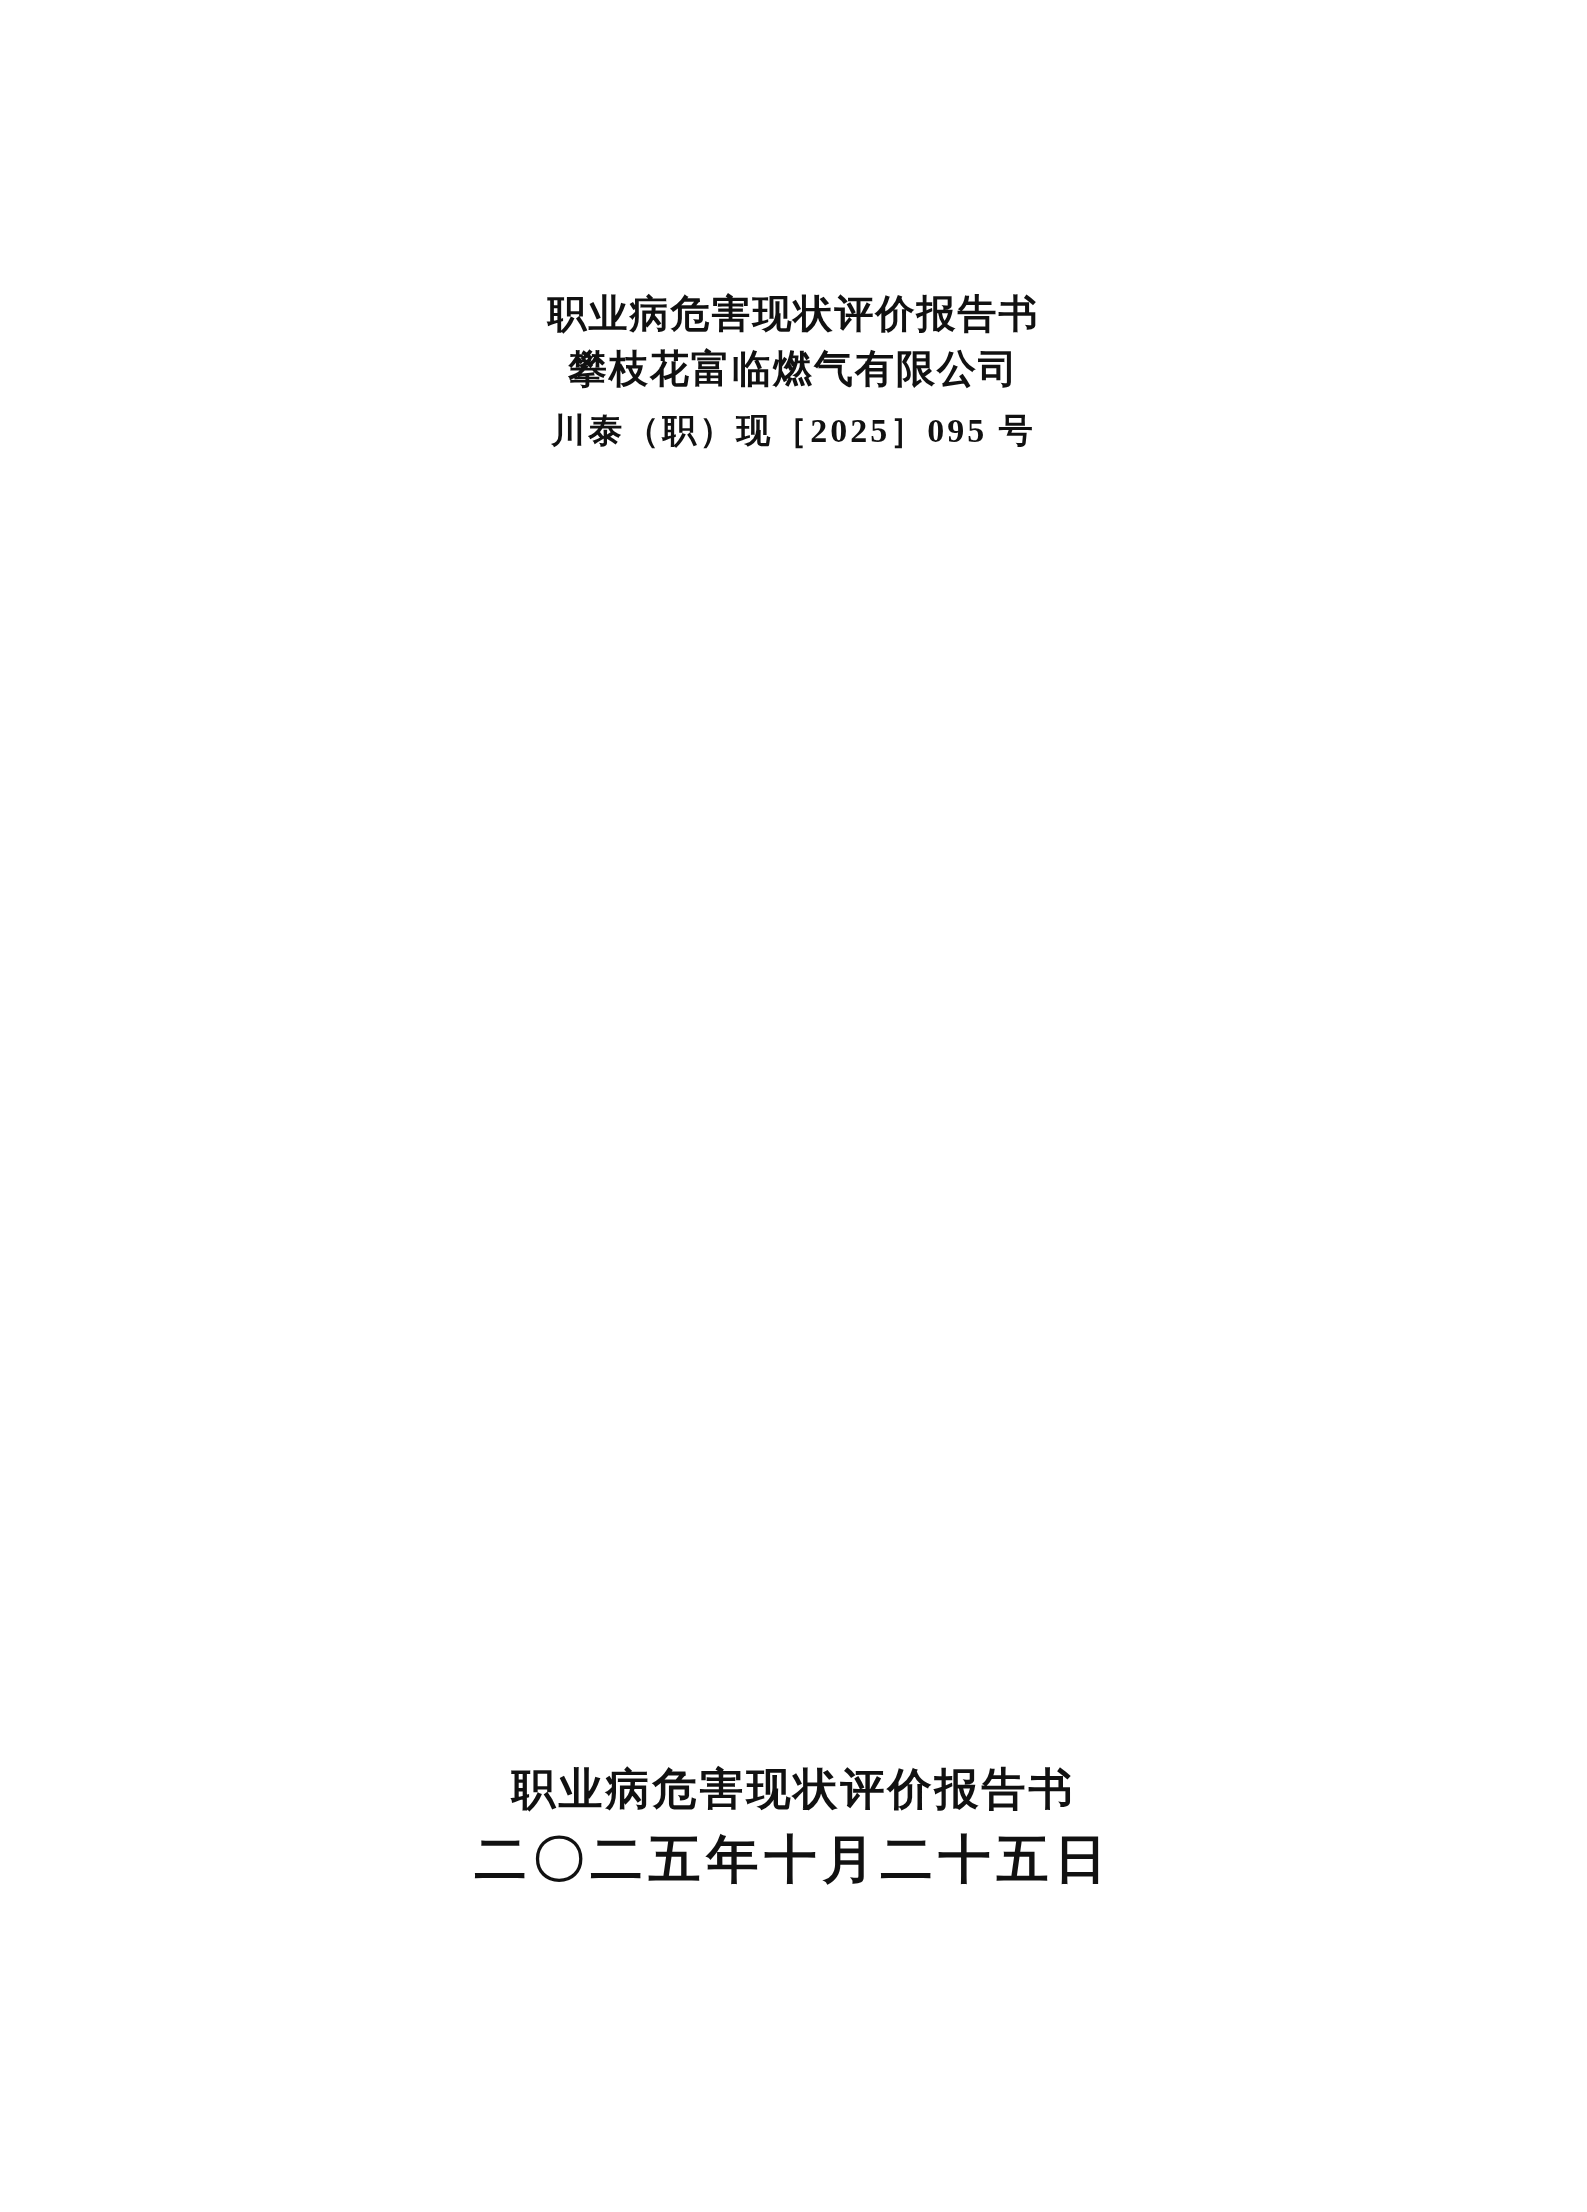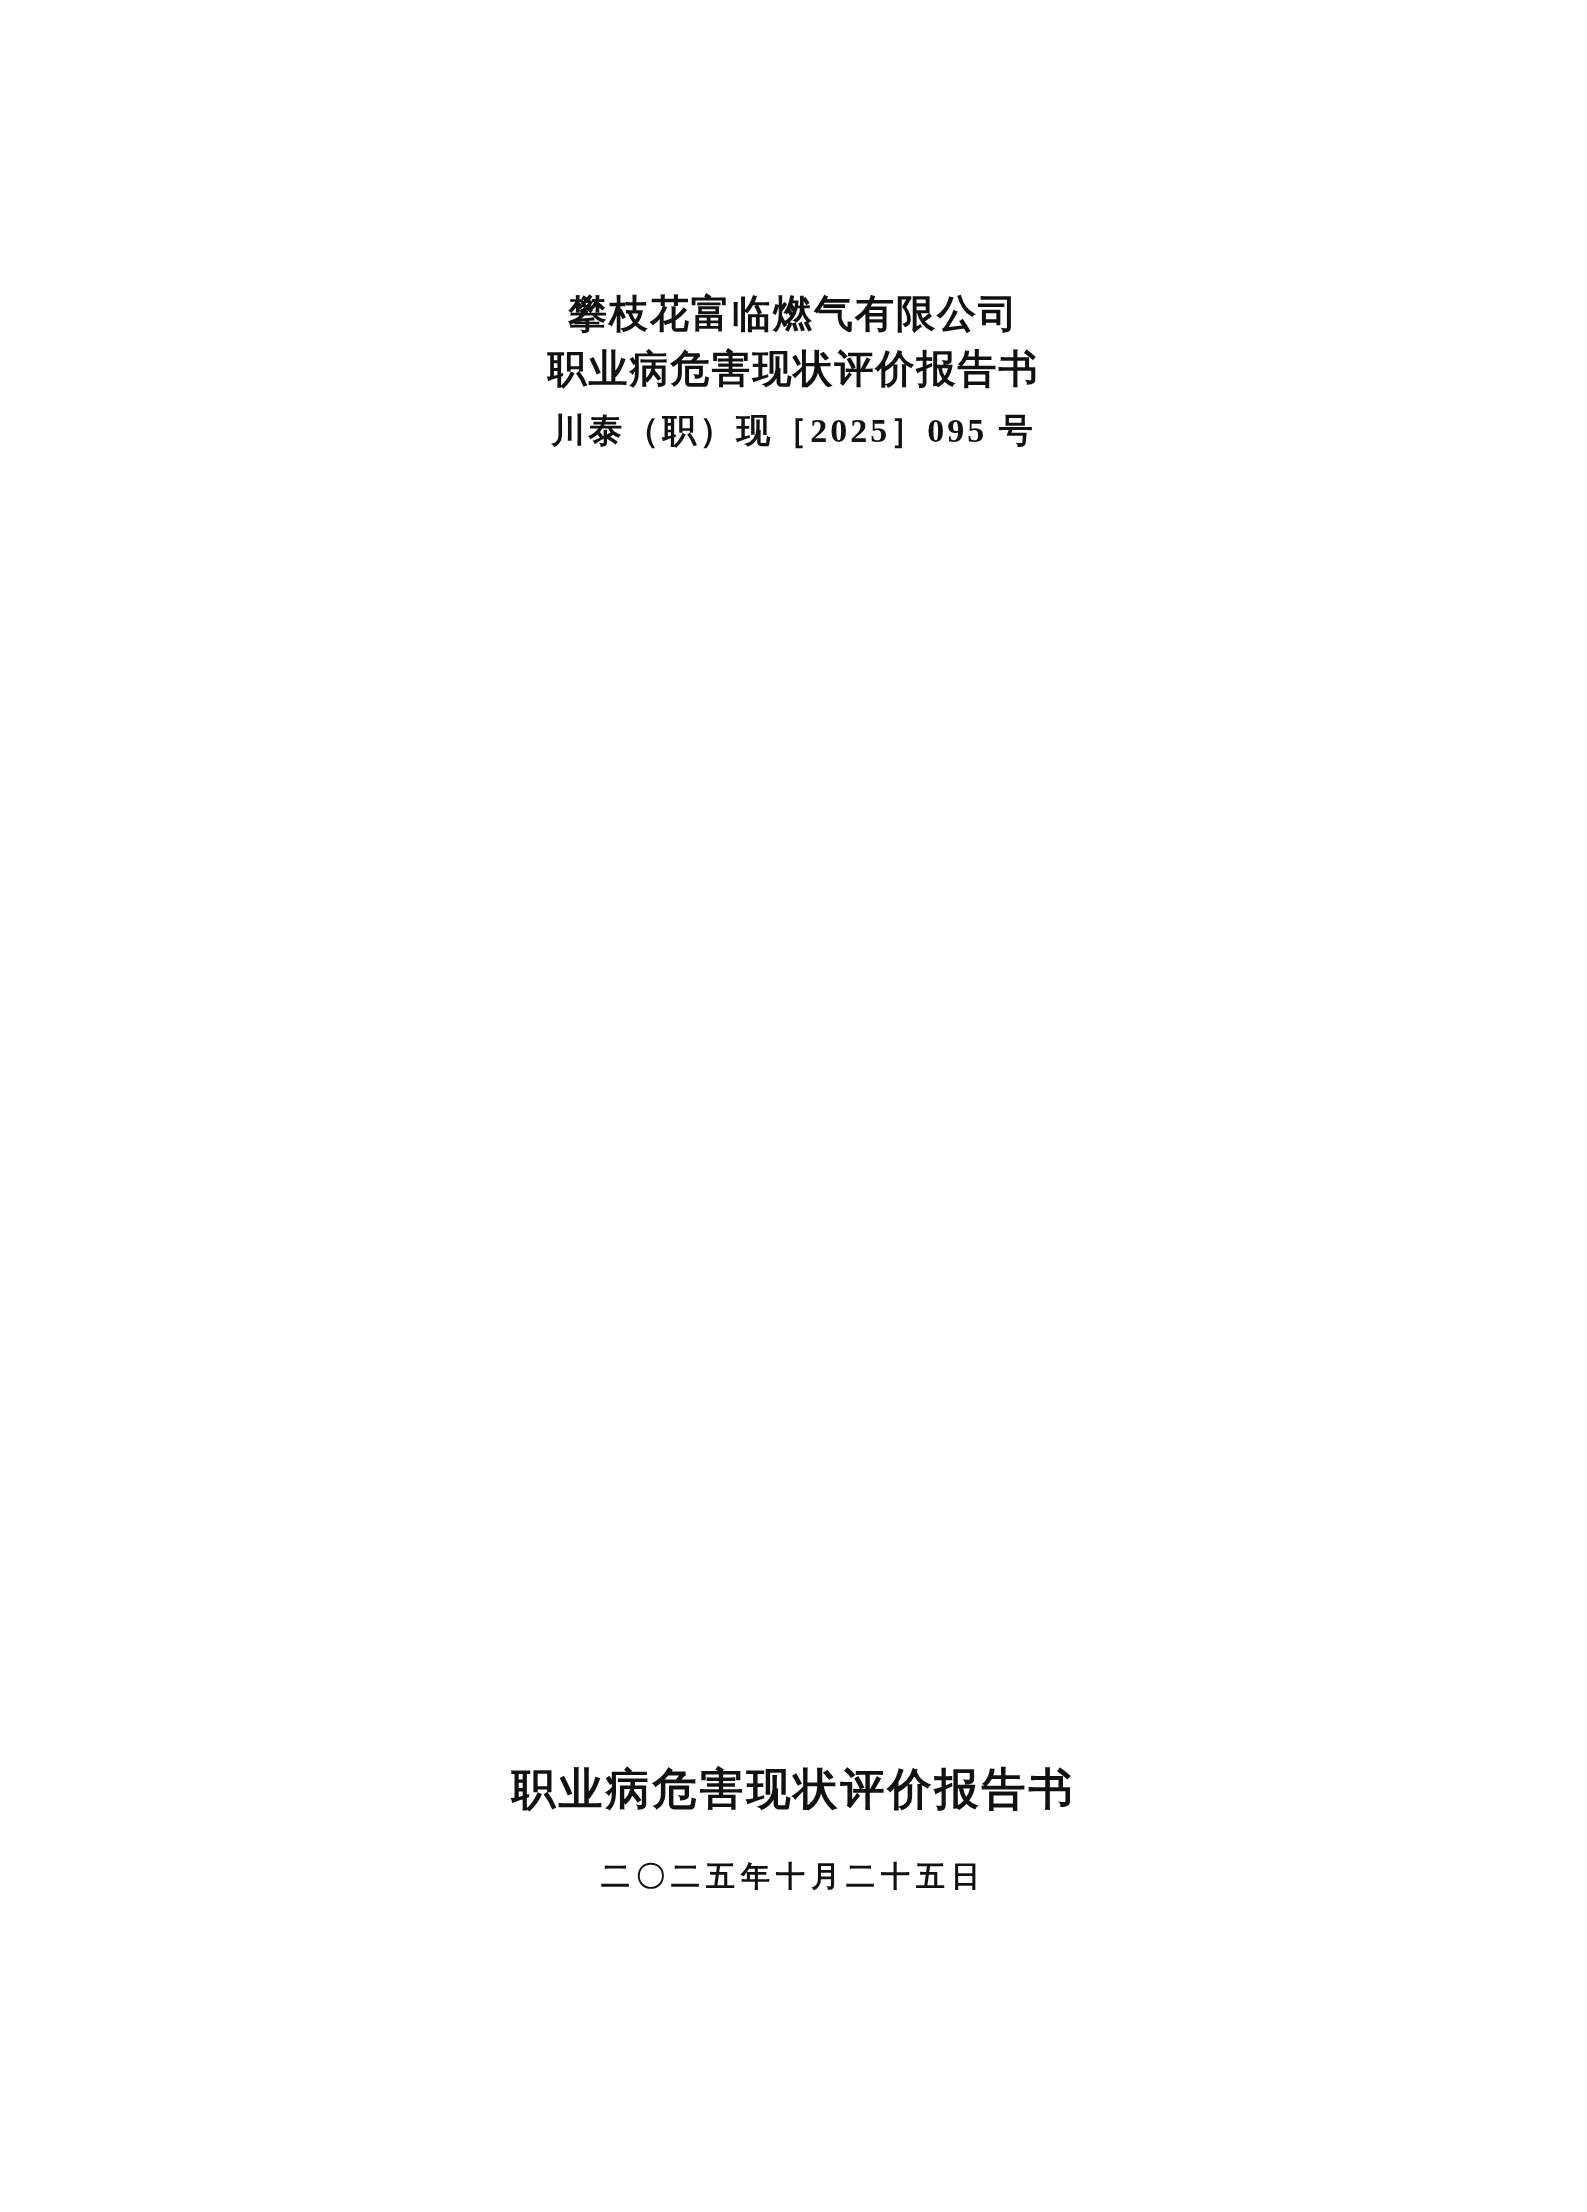--- a/index.html
+++ b/index.html
@@ -54,37 +54,37 @@
   }
   .issuer {
     font-family: "DejaVu Sans", "Liberation Sans", sans-serif;
     font-weight: 700;
     font-size: 44px;
     line-height: 62px;
     letter-spacing: 3px;
     color: #111111;
   }
   .issue-date {
-    margin-top: 28px;
+    margin-top: 11px;
     font-family: "DejaVu Sans", "Liberation Sans", sans-serif;
     font-weight: 700;
-    font-size: 29px;
+    font-size: 52px;
     line-height: 56px;
     letter-spacing: 6px;
     color: #111111;
   }
 </style>
 </head>
 <body>
 
 <div class="page">
 
   <div class="title-block">
+    <div class="title-line">职业病危害现状评价报告书</div>
     <div class="title-line">攀枝花富临燃气有限公司</div>
-    <div class="title-line">职业病危害现状评价报告书</div>
     <div class="report-code">川泰（职）现［2025］095 号</div>
   </div>
 
   <div class="footer-block">
     <div class="issuer">职业病危害现状评价报告书</div>
     <div class="issue-date">二〇二五年十月二十五日</div>
   </div>
 
 </div>
 

